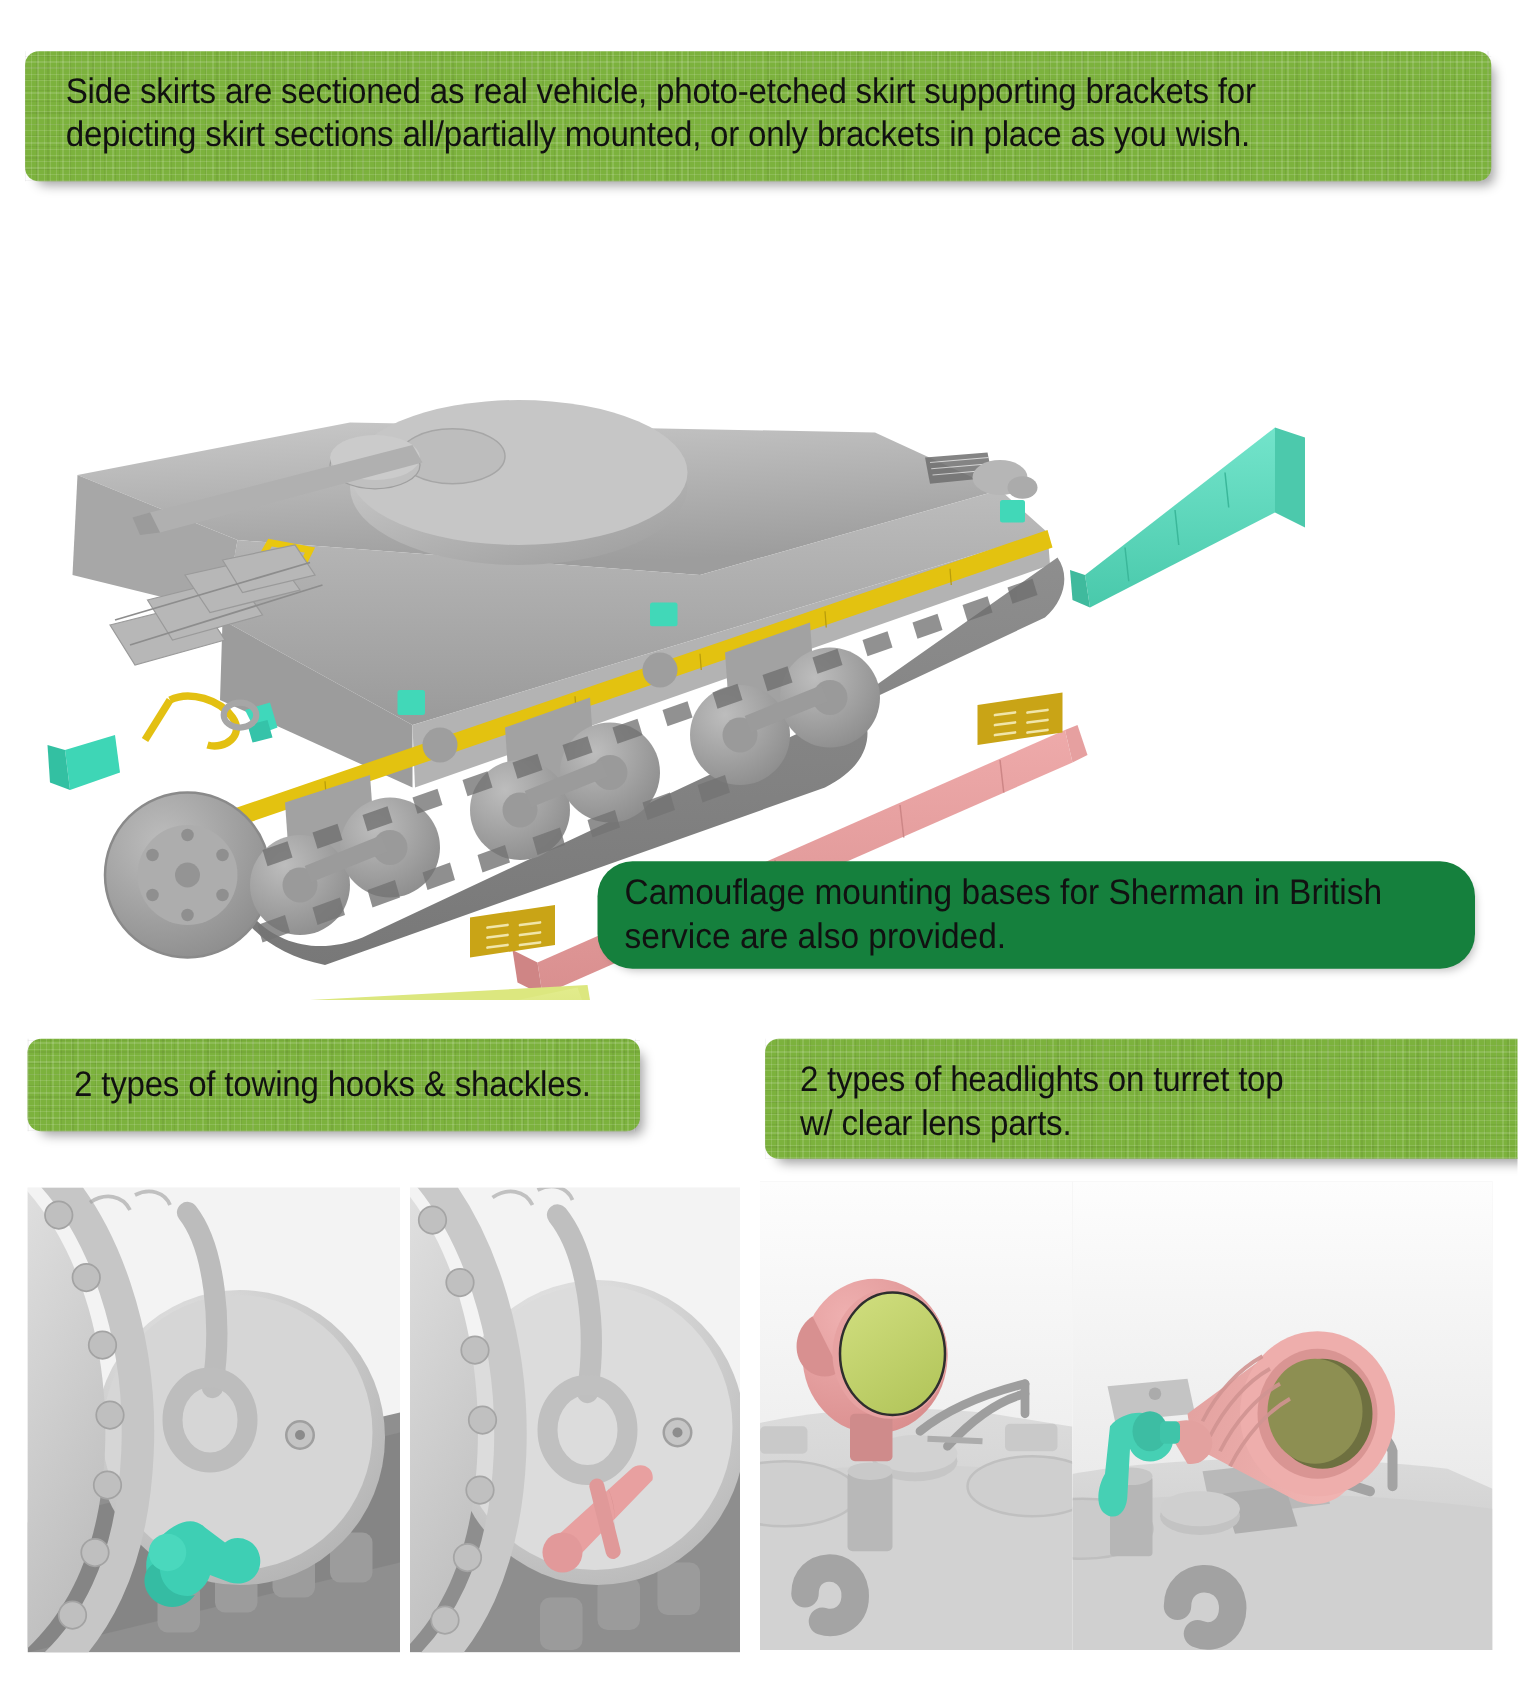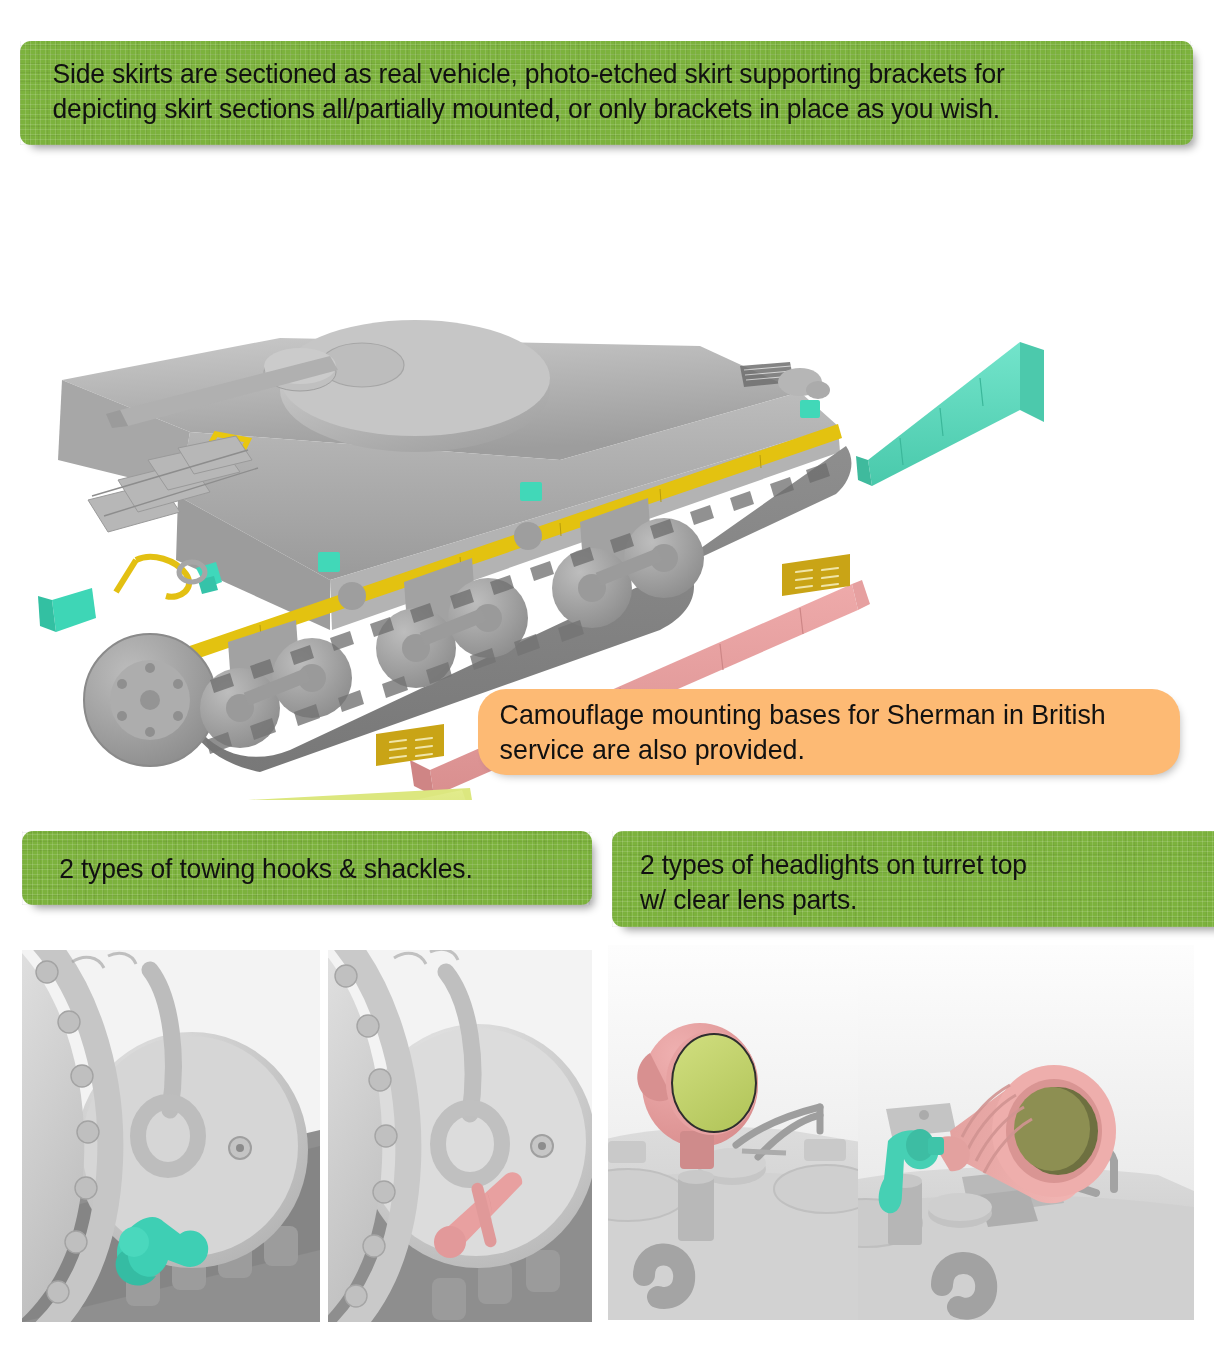--- a/index.html
+++ b/index.html
@@ -17,29 +17,29 @@
         repeating-linear-gradient(90deg,rgba(0,0,0,.05) 0 1px,rgba(0,0,0,0) 1px 9px);
   }
   .banner .txt{position:relative;z-index:2;color:#111;
        font-family:"Liberation Sans","DejaVu Sans",sans-serif;
        font-weight:400;letter-spacing:-.2px;
        transform:scaleX(.93);transform-origin:left center;}
 
   #banner-top{left:20px;top:41px;width:1173px;height:104px;}
   #banner-top .txt{font-size:28.5px;line-height:35px;padding:15px 0 0 35px;}
 
-  #banner-tow{left:22px;top:831px;width:570px;height:74px;}
+  #banner-tow{left:22px;top:831px;width:490px;height:74px;}
   #banner-tow .txt{font-size:28.5px;line-height:34px;padding:20px 0 0 40px;}
 
   #banner-head{left:612px;top:831px;width:670px;height:96px;}
   #banner-head .txt{font-size:28.5px;line-height:35px;padding:16px 0 0 30px;}
 
   
   #callout-camo{position:absolute;left:478px;top:689px;width:702px;height:86px;
-        background:#fdba74;border-radius:28px;box-sizing:border-box;
+        background:#15803d;border-radius:28px;box-sizing:border-box;
         box-shadow:4px 5px 8px -4px rgba(0,0,0,.28);}
   #callout-camo .txt{font-size:28.5px;line-height:35px;color:#111;padding:8px 0 0 23px;
         transform:scaleX(.94);transform-origin:left center;}
 
   
   .stage{position:absolute;overflow:hidden;}
   #render-main{left:0;top:160px;width:1214px;height:640px;}
 
   .panel{position:absolute;overflow:hidden;background:#f2f2f2;}
   #panel-tow-1{left:22px;top:950px;width:298px;height:372px;}

